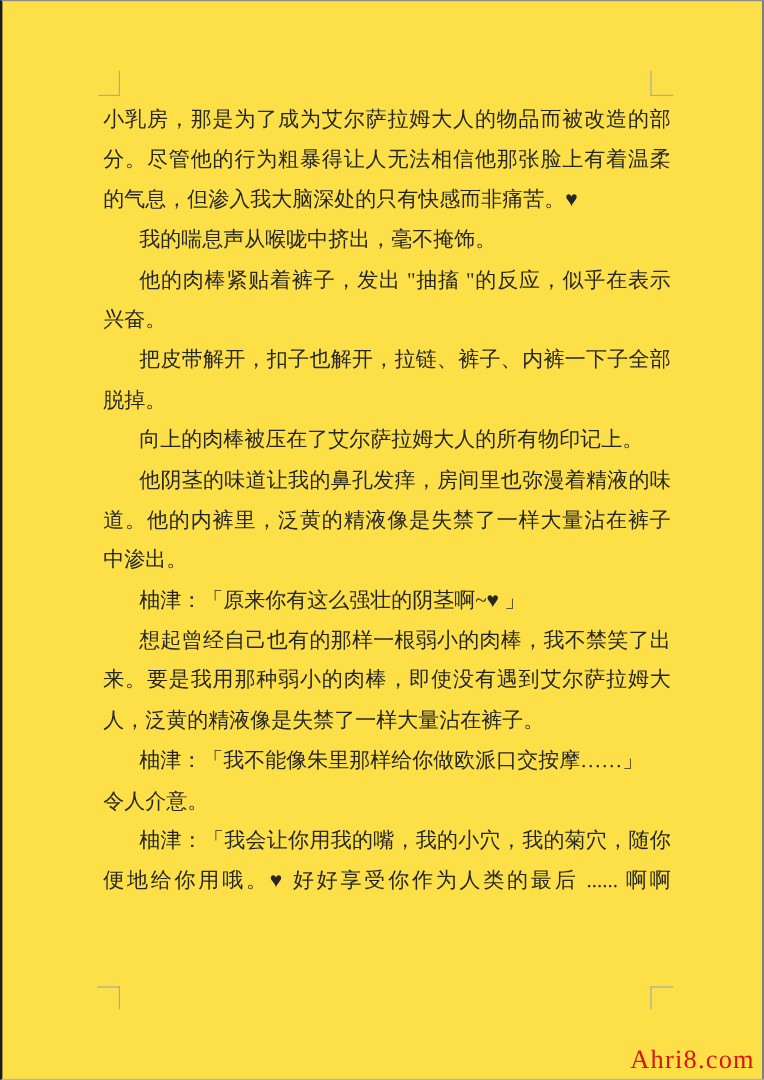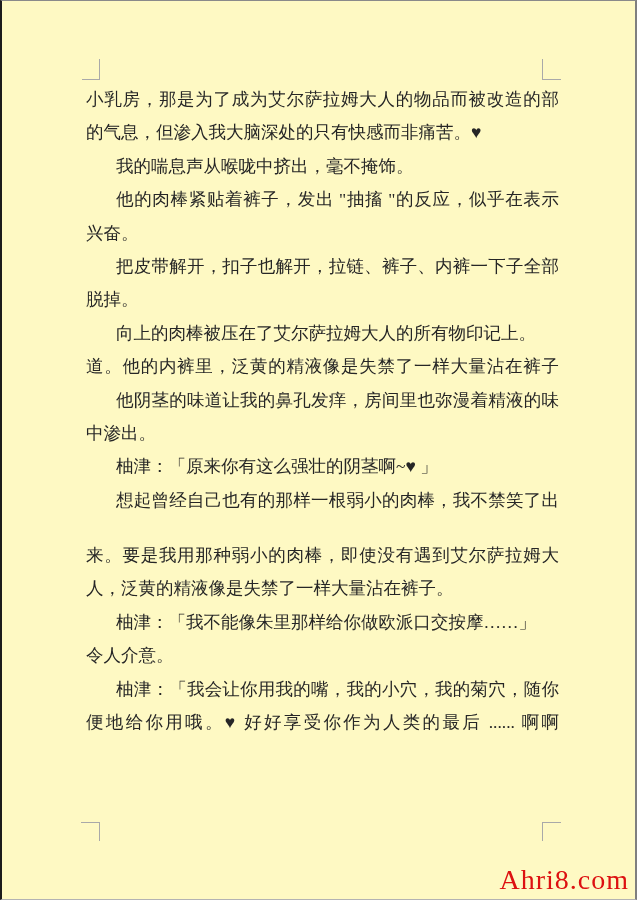--- a/index.html
+++ b/index.html
@@ -6,21 +6,21 @@
     margin: 0;
     padding: 0;
     background: #ffffff;
     font-family: "Liberation Serif", "DejaVu Serif", serif;
   }
   .frame {
     position: relative;
     width: 637px;
     height: 900px;
     box-sizing: border-box;
-    background: #fef9c3;
+    background: #fde047;
     border-left: 2px solid #1c1c1c;
     border-top: 1px solid #8a8a8a;
     border-right: 2px solid #7f7f7f;
     border-bottom: 1px solid #b3b3b3;
     overflow: hidden;
   }
   
   .mark { position: absolute; }
   .mark-tl {
     left: 80px; top: 58px; width: 17px; height: 20px;
@@ -57,50 +57,51 @@
   .line.fill {
     white-space: normal;
     text-align: justify;
     text-align-last: justify;
   }
   .line.indent { text-indent: 30px; }
   .watermark {
     position: absolute;
     right: 6px;
     bottom: 3px;
-    font-size: 28px;
+    font-size: 22px;
     font-family: "Liberation Serif", "DejaVu Serif", serif;
     letter-spacing: 1px;
   }
 </style>
 </head>
 <body>
 
 <div class="frame">
 
   <div class="mark mark-tl"></div>
   <div class="mark mark-tr"></div>
   <div class="mark mark-bl"></div>
   <div class="mark mark-br"></div>
 
   <div class="textblock">
       <div class="line fill" style="color: rgb(38, 38, 38);">小乳房，那是为了成为艾尔萨拉姆大人的物品而被改造的部</div>
+      <div class="line fill" style="color: rgb(38, 38, 38);">分。尽管他的行为粗暴得让人无法相信他那张脸上有着温柔</div>
       <div class="line" style="color: rgb(38, 38, 38); text-align: right;">的气息，但渗入我大脑深处的只有快感而非痛苦。♥</div>
       <div class="line indent" style="color: rgb(38, 38, 38);">我的喘息声从喉咙中挤出，毫不掩饰。</div>
       <div class="line indent fill" style="color: rgb(38, 38, 38);">他的肉棒紧贴着裤子，发出 "抽搐 "的反应，似乎在表示</div>
       <div class="line" style="color: rgb(38, 38, 38);">兴奋。</div>
       <div class="line indent fill" style="color: rgb(38, 38, 38);">把皮带解开，扣子也解开，拉链、裤子、内裤一下子全部</div>
       <div class="line" style="color: rgb(38, 38, 38);">脱掉。</div>
       <div class="line indent" style="color: rgb(38, 38, 38);">向上的肉棒被压在了艾尔萨拉姆大人的所有物印记上。</div>
+      <div class="line indent fill" style="color: rgb(38, 38, 38);">他阴茎的味道让我的鼻孔发痒，房间里也弥漫着精液的味</div>
       <div class="line fill" style="color: rgb(38, 38, 38);">道。他的内裤里，泛黄的精液像是失禁了一样大量沾在裤子</div>
-      <div class="line indent fill" style="color: rgb(38, 38, 38);">他阴茎的味道让我的鼻孔发痒，房间里也弥漫着精液的味</div>
       <div class="line" style="color: rgb(38, 38, 38);">中渗出。</div>
       <div class="line indent" style="color: rgb(38, 38, 38);">柚津：「原来你有这么强壮的阴茎啊~♥ 」</div>
       <div class="line indent fill" style="color: rgb(38, 38, 38);">想起曾经自己也有的那样一根弱小的肉棒，我不禁笑了出</div>
-      <div class="line fill" style="color: rgb(38, 38, 38); margin-top: 22px;">来。要是我用那种弱小的肉棒，即使没有遇到艾尔萨拉姆大</div>
+      <div class="line fill" style="color: rgb(38, 38, 38);">来。要是我用那种弱小的肉棒，即使没有遇到艾尔萨拉姆大</div>
       <div class="line" style="color: rgb(38, 38, 38);">人，泛黄的精液像是失禁了一样大量沾在裤子。</div>
       <div class="line indent" style="color: rgb(38, 38, 38); text-align: right;">柚津：「我不能像朱里那样给你做欧派口交按摩……」</div>
       <div class="line" style="color: rgb(38, 38, 38);">令人介意。</div>
       <div class="line indent fill" style="color: rgb(38, 38, 38);">柚津：「我会让你用我的嘴，我的小穴，我的菊穴，随你</div>
       <div class="line fill" style="color: rgb(38, 38, 38);">便地给你用哦。♥ 好好享受你作为人类的最后 ...... 啊啊</div>
     </div>
 
   <div class="watermark" style="color: rgb(221, 17, 17);">Ahri8.com</div>
 
 </div>

